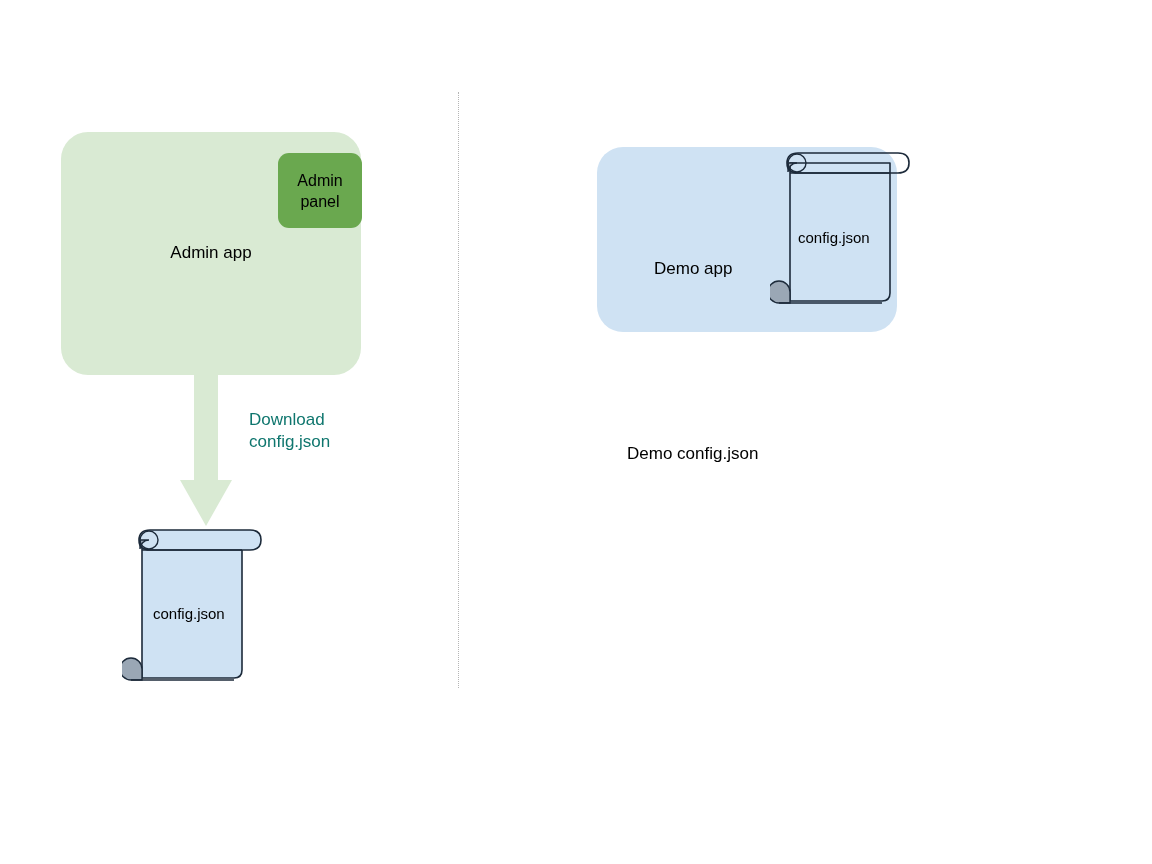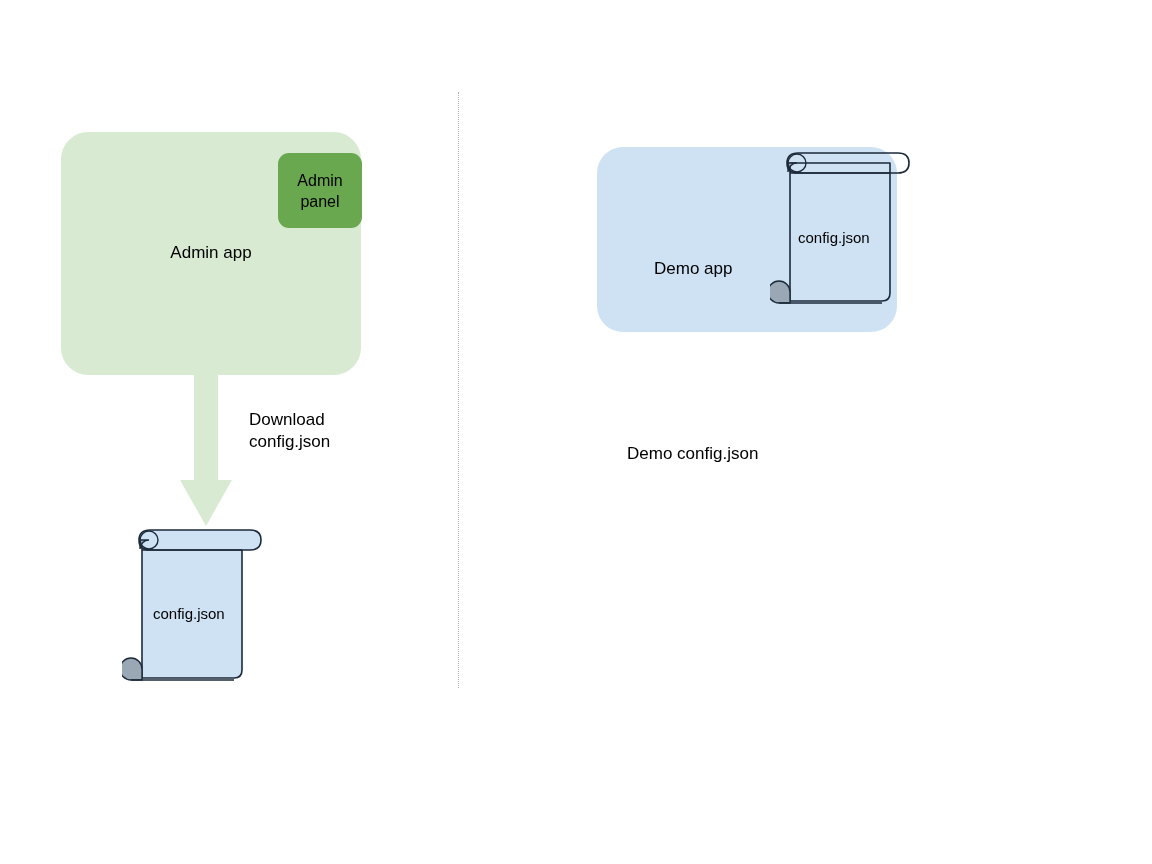--- a/index.html
+++ b/index.html
@@ -107,21 +107,21 @@
     top: 370px;
     width: 52px;
     height: 158px;
   }
   #arrow-label {
     position: absolute;
     left: 249px;
     top: 409px;
     font-size: 17px;
     line-height: 22px;
-    color: #000000;
+    color: #0f766e;
     white-space: nowrap;
   }
 
   
   .scroll {
     position: absolute;
   }
   #scroll-left {
     left: 122px;
     top: 528px;

